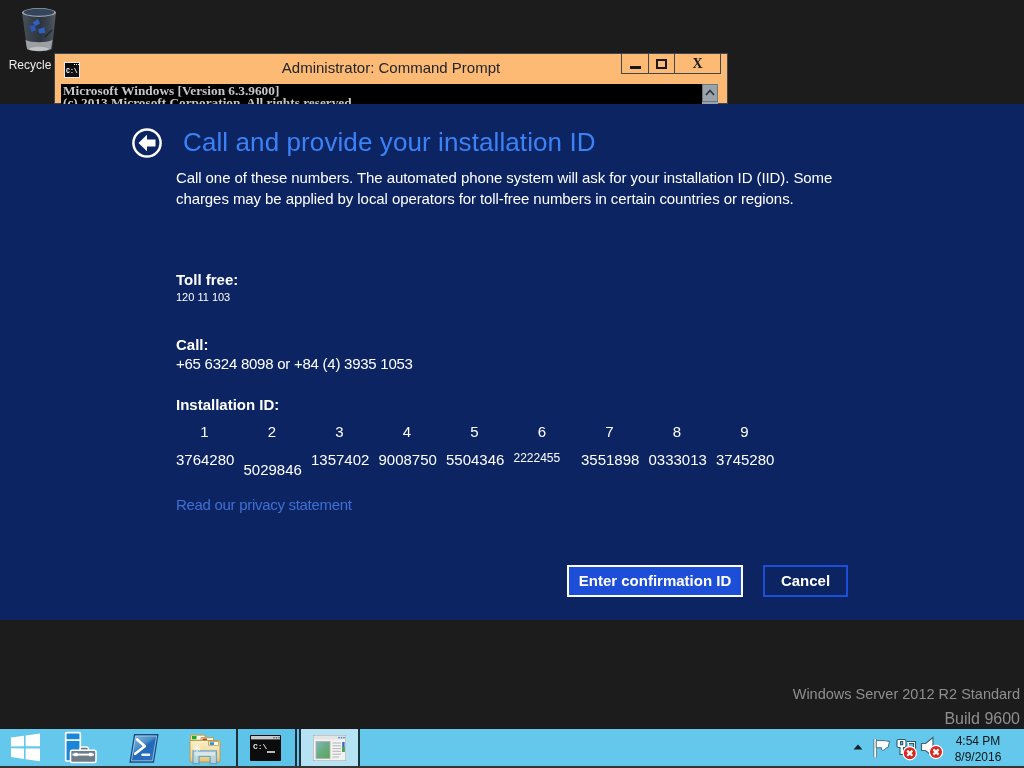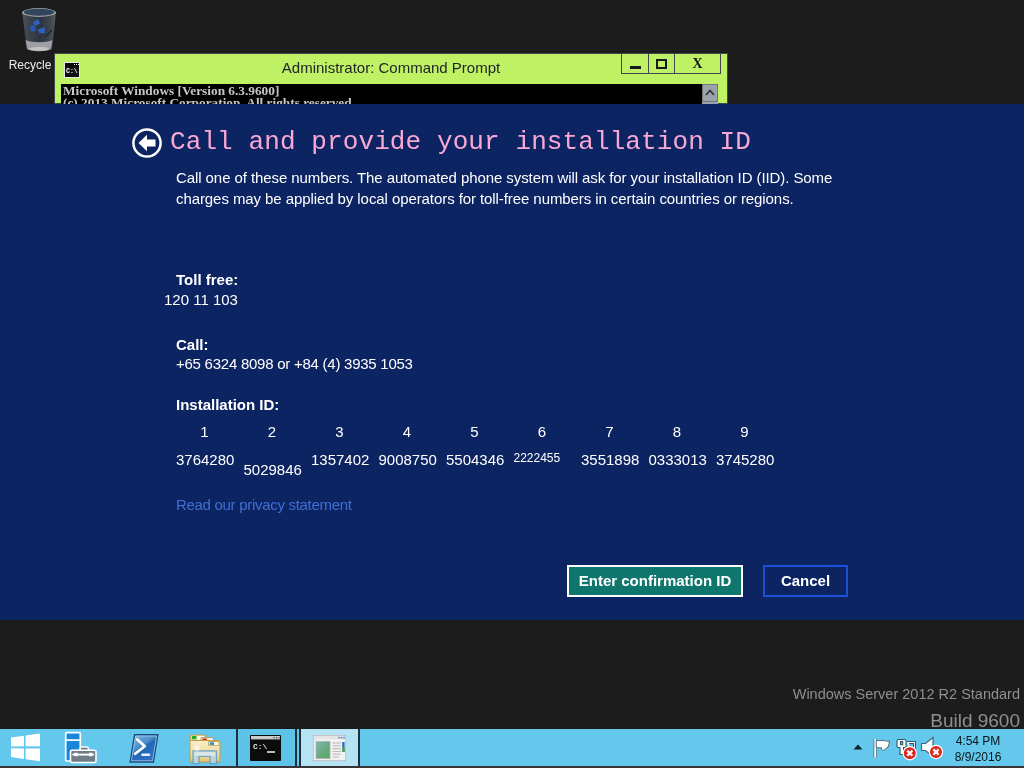--- a/index.html
+++ b/index.html
@@ -25,21 +25,21 @@
   <ellipse cx="20" cy="43" rx="10" ry="2.2" fill="#c9cbcd" opacity="0.8"></ellipse>
   <ellipse cx="20" cy="6.5" rx="17" ry="4.4" fill="#9aa1a5"></ellipse>
   <ellipse cx="20" cy="6.3" rx="15.2" ry="3.5" fill="#32455c"></ellipse>
   <path d="M13.5,16.5 l5.5,-3.5 l2,4.5 l-4.5,2.5 z" fill="#2f62c0"></path>
   <path d="M10.5,20 l5,-1 l1.5,5.5 l-4.5,1.5 z" fill="#2a58b4"></path>
   <path d="M19,23.5 l6.5,-2.5 l0.5,6 l-5.5,0.5 z" fill="#2f62c0"></path>
   <path d="M26,31 L33,24" stroke="#20262e" stroke-width="1.4"></path>
 </svg>
 <div class="abs" style="left:0; top:58px; width:60px; text-align:center; color:#ececec; font-size:12px;">Recycle</div>
 
-<div class="abs" style="left:54px; top:53px; width:674px; height:51px; background:#bef264; border:1px solid #3f454d;">
+<div class="abs" style="left:54px; top:53px; width:674px; height:51px; background:#fdba74; border:1px solid #3f454d;">
 
   <svg class="abs" style="left:9px; top:8px;" width="16" height="16" viewBox="0 0 16 16">
     <rect x="0" y="0" width="16" height="16" fill="#101010"></rect>
     <rect x="0.5" y="0.5" width="15" height="15" fill="none" stroke="#e8e8e8" stroke-width="1"></rect>
     <rect x="1" y="1" width="14" height="3" fill="#0a0a0a"></rect>
     <rect x="10" y="2" width="1" height="1" fill="#fff"></rect>
       <rect x="12" y="2" width="1" height="1" fill="#fff"></rect>
       <rect x="14" y="2" width="1" height="1" fill="#fff"></rect>
     <text x="2" y="11" font-family="Liberation Mono, monospace" font-size="6.5" fill="#fff" font-weight="bold">C:\</text>
   </svg>
@@ -68,25 +68,25 @@
     </div>
   </div>
 </div>
 
 <div class="abs" style="left:0; top:104px; width:1024px; height:516px; background:#0d2463;">
 
   <svg class="abs" style="left:131px; top:23px;" width="32" height="32" viewBox="0 0 32 32">
     <circle cx="16" cy="16" r="13.6" fill="none" stroke="#fff" stroke-width="2.5"></circle>
     <path d="M7.5,16 L16,7.8 L16,12.6 L24.5,12.6 L24.5,19.4 L16,19.4 L16,24.2 Z" fill="#fff"></path>
   </svg>
-  <div class="abs" style="left:170px; top:23px; font-size:26px; letter-spacing:0.1px; color:#f9a8d4;font-family:Liberation Mono, monospace;">Call and provide your installation ID</div>
+  <div class="abs" style="left:183px; top:23px; font-size:26px; letter-spacing:0.1px; color:#3b82f6;">Call and provide your installation ID</div>
   <div class="abs" style="left:176px; top:63px; width:667px; font-size:15px; letter-spacing:-0.08px; line-height:21px; color:#fff;">Call one of these numbers. The automated phone system will ask for your installation ID (IID). Some charges may be applied by local operators for toll-free numbers in certain countries or regions.</div>
 
   <div class="abs" style="left:176px; top:167px; font-size:15px; font-weight:bold; color:#fff;">Toll free:</div>
-  <div class="abs" style="left:164px; top:187px; font-size:15px; color:#fff;">120 11 103</div>
+  <div class="abs" style="left:176px; top:187px; font-size:11px; color:#fff;">120 11 103</div>
 
   <div class="abs" style="left:176px; top:232px; font-size:15px; font-weight:bold; color:#fff;">Call:</div>
   <div class="abs" style="left:176px; top:251px; font-size:15px; letter-spacing:-0.25px; color:#fff;">+65 6324 8098 or +84 (4) 3935 1053</div>
 
   <div class="abs" style="left:176px; top:292px; font-size:15px; font-weight:bold; color:#fff;">Installation ID:</div>
 
   <div id="idhead">
       <div class="abs" style="left:176px; top:319px; width:57px; text-align:center; font-size:15px; color:#fff;">1</div>
       <div class="abs" style="left:243.5px; top:319px; width:57px; text-align:center; font-size:15px; color:#fff;">2</div>
       <div class="abs" style="left:311px; top:319px; width:57px; text-align:center; font-size:15px; color:#fff;">3</div>
@@ -104,26 +104,26 @@
       <div class="abs" style="left:378.5px; top:347px; width:57px; text-align:center; font-size:15px; color:#fff;">9008750</div>
       <div class="abs" style="left:446px; top:347px; width:57px; text-align:center; font-size:15px; color:#fff;">5504346</div>
       <div class="abs" style="left:513.5px; top:347px; width:57px; text-align:left; font-size:12px; color:#fff;">2222455</div>
       <div class="abs" style="left:581px; top:347px; width:57px; text-align:center; font-size:15px; color:#fff;">3551898</div>
       <div class="abs" style="left:648.5px; top:347px; width:57px; text-align:right; font-size:15px; color:#fff;">0333013</div>
       <div class="abs" style="left:716px; top:347px; width:57px; text-align:center; font-size:15px; color:#fff;">3745280</div>
     </div>
 
   <div class="abs" style="left:176px; top:392px; font-size:15px; letter-spacing:-0.3px; color:#3f6fd4;">Read our privacy statement</div>
 
-  <div class="abs" style="left:567px; top:461px; width:176px; height:32px; background:#0f766e; border:2px solid #fff; color:#fff; font-weight:bold; font-size:15px; text-align:center; line-height:28px;">Enter confirmation ID</div>
+  <div class="abs" style="left:567px; top:461px; width:176px; height:32px; background:#1d4ed8; border:2px solid #fff; color:#fff; font-weight:bold; font-size:15px; text-align:center; line-height:28px;">Enter confirmation ID</div>
   <div class="abs" style="left:763px; top:461px; width:85px; height:32px; background:transparent; border:2px solid #1d4ed8; color:#fff; font-weight:bold; font-size:15px; text-align:center; line-height:28px;">Cancel</div>
 </div>
 
 <div class="abs" style="left:524px; top:686px; width:496px; text-align:right; font-size:14.5px; color:#8f8f8f;">Windows Server 2012 R2 Standard</div>
-<div class="abs" style="left:524px; top:710px; width:496px; text-align:right; font-size:19px; color:#8f8f8f;">Build 9600</div>
+<div class="abs" style="left:524px; top:710px; width:496px; text-align:right; font-size:16px; color:#8f8f8f;">Build 9600</div>
 
 <div class="abs" style="left:0; top:728px; width:1024px; height:40px; background:#63c8eb; border-top:1px solid #1a1a1a;">
   <div class="abs" style="left:0; top:37px; width:1024px; height:3px; background:#383435;"></div>
 </div>
 
 <svg class="abs" style="left:11px; top:733px;" width="30" height="29" viewBox="0 0 30 29">
   <path d="M0,4.6 L13,2.7 L13,13.3 L0,13.6 Z" fill="#fff"></path>
   <path d="M14.6,2.5 L29,0.4 L29,13.2 L14.6,13.3 Z" fill="#fff"></path>
   <path d="M0,15.2 L13,15.4 L13,26 L0,24.1 Z" fill="#fff"></path>
   <path d="M14.6,15.4 L29,15.6 L29,28.3 L14.6,26.2 Z" fill="#fff"></path>

